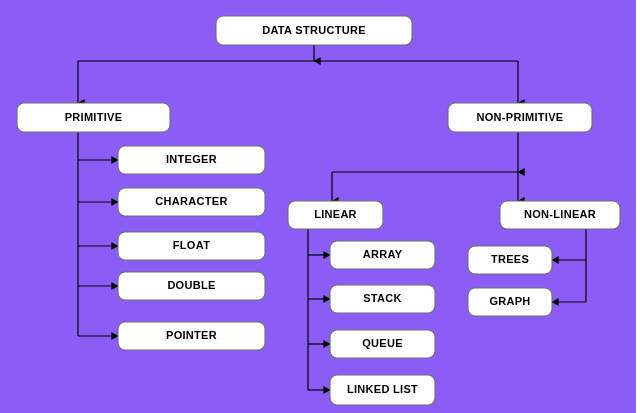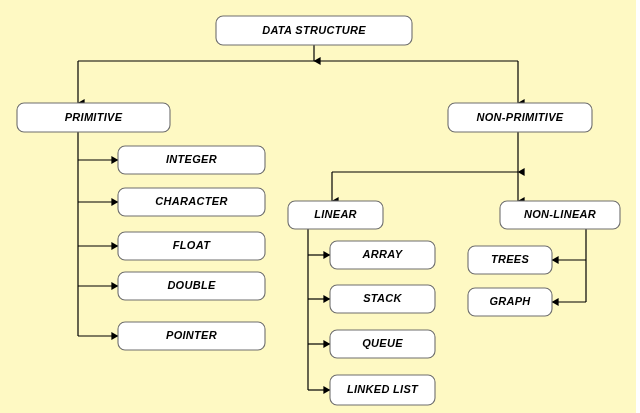--- a/index.html
+++ b/index.html
@@ -10,22 +10,21 @@
   body {
     width: 640px;
     height: 413px;
     font-family: "Liberation Sans", sans-serif;
     overflow: hidden;
   }
   #diagram-root {
     position: relative;
     width: 636px;
     height: 413px;
-    background: #fef9c3;
-    font-style: italic;
+    background: #8b5cf6;
   }
   svg#diagram-canvas {
     position: absolute;
     left: 0;
     top: 0;
     width: 640px;
     height: 413px;
     display: block;
   }
   .node-box {

